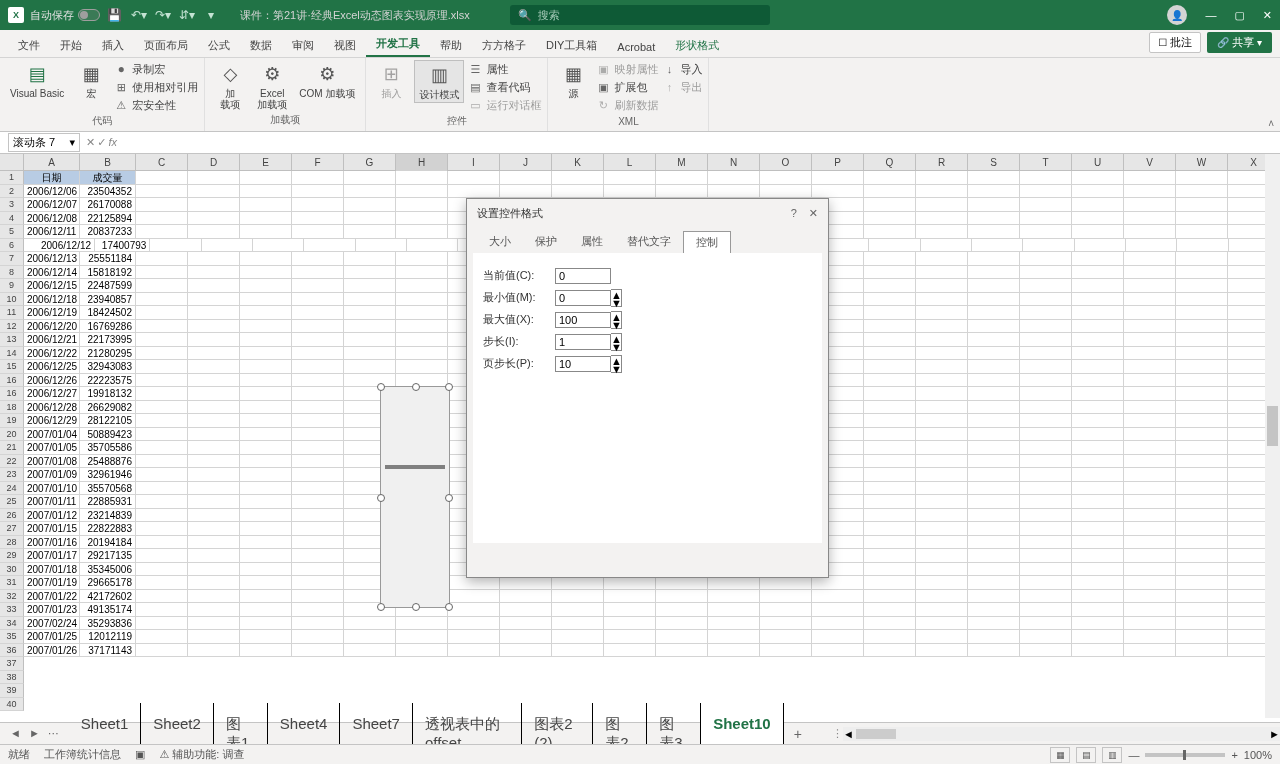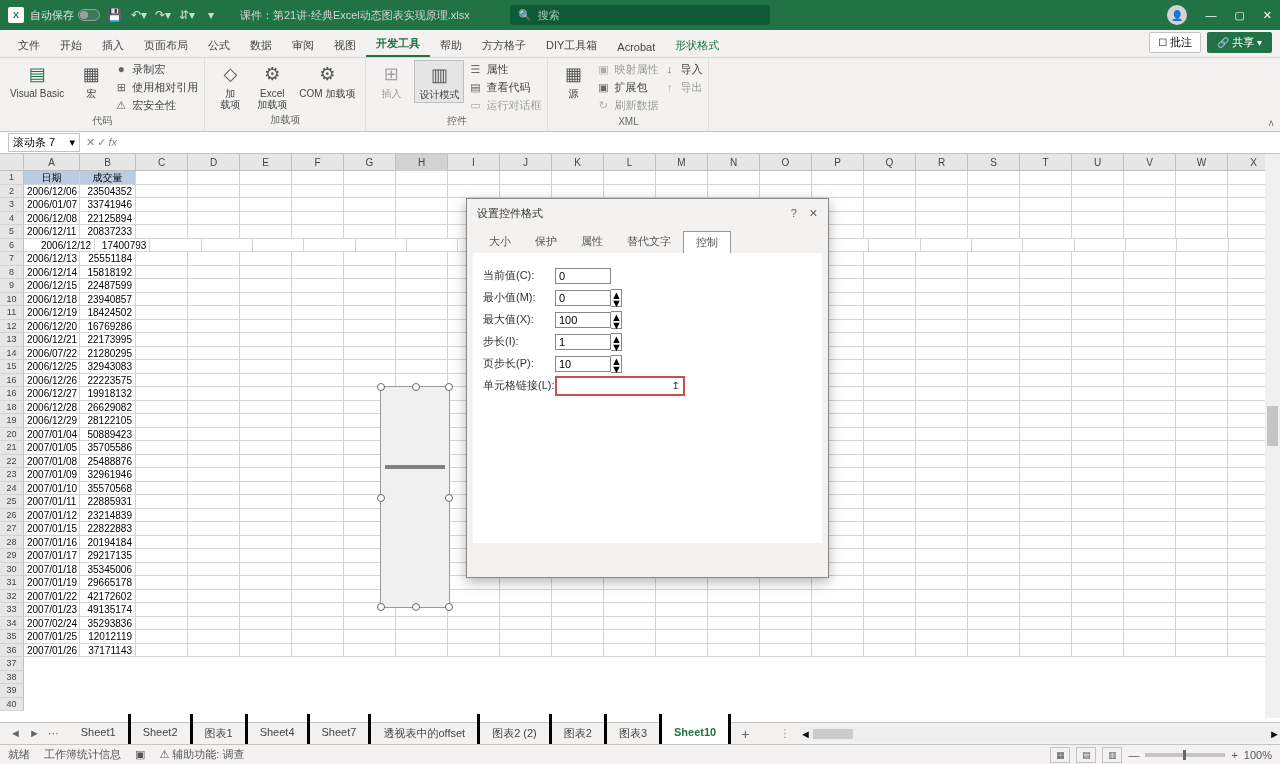--- a/index.html
+++ b/index.html
@@ -66,21 +66,21 @@
 .form-row .spinner { width:11px;display:flex;flex-direction:column;font-size:6px;line-height:1;border:1px solid #888;border-left:none; }
 .form-row .spinner span { height:8px;text-align:center;cursor:pointer; }
 .celllink-input { width:130px;border:2px solid #c85050;padding:2px 3px;display:flex;align-items:center;height:20px; }
 .celllink-input .pick { margin-left:auto;font-size:10px;color:#333; }
 .dlg-check { display:flex;align-items:center;gap:4px;font-size:11px;margin-top:12px; }
 .dlg-check input { width:12px;height:12px;accent-color:#0078d4; }
 .dlg-buttons { display:flex;justify-content:flex-end;gap:10px;padding:6px 14px; }
 .dlg-buttons button { width:60px;height:22px;border:1px solid #aaa;background:#fdfdfd;font-size:11px; }
 .sheet-tabs { position:absolute;bottom:20px;left:0;right:0;height:22px;background:#f3f2f1;display:flex;align-items:center;border-top:1px solid #c4c4c4; }
 .sheet-nav { display:flex;gap:8px;padding:0 10px;color:#666;font-size:10px; }
-.sheet-tab { padding:12px 12px;font-size:11px;color:#444;cursor:pointer;border-right:3px solid #000000; }
+.sheet-tab { padding:12px 12px;font-size:15px;color:#444;cursor:pointer;border-right:1px solid #000000; }
 .sheet-tab.active { background:#fff;border-bottom:2px solid #217346;color:#217346;font-weight:bold; }
 .sheet-add { padding:0 10px;font-size:14px;color:#666; }
 .h-scroll { margin-left:auto;width:480px;height:14px;background:#eee;display:flex;align-items:center; }
 .h-scroll .thumb { width:40px;height:10px;background:#ccc;margin-left:2px; }
 .statusbar { position:absolute;bottom:0;left:0;right:0;height:20px;background:#f3f2f1;display:flex;align-items:center;padding:0 8px;font-size:10px;color:#555;border-top:1px solid #c4c4c4; }
 .statusbar .sb-item { margin-right:14px;display:flex;align-items:center;gap:3px; }
 .statusbar .sb-right { margin-left:auto;display:flex;align-items:center;gap:6px; }
 .view-btn { width:20px;height:16px;border:1px solid #c4c4c4;display:flex;align-items:center;justify-content:center;font-size:9px; }
 .zoom-slider { width:80px;height:4px;background:#c4c4c4;position:relative; }
 .zoom-slider::after { content:'';position:absolute;left:38px;top:-3px;width:3px;height:10px;background:#666; }
@@ -377,22 +377,22 @@
         <div class="cell" style="width: 52px;"></div>
         <div class="cell" style="width: 52px;"></div>
         <div class="cell" style="width: 52px;"></div>
         <div class="cell" style="width: 52px;"></div>
         <div class="cell" style="width: 52px;"></div>
         <div class="cell" style="width: 52px;"></div>
         <div class="cell" style="width: 52px;"></div>
         <div class="cell" style="width: 52px;"></div>
       </div>
       <div class="row">
-        <div class="cell" style="width: 56px; text-align: right;">2006/01/07</div>
-        <div class="cell" style="width: 56px; text-align: right;">33741946</div>
+        <div class="cell" style="width: 56px; text-align: right;">2006/12/07</div>
+        <div class="cell" style="width: 56px; text-align: right;">26170088</div>
         <div class="cell" style="width: 52px;"></div>
         <div class="cell" style="width: 52px;"></div>
         <div class="cell" style="width: 52px;"></div>
         <div class="cell" style="width: 52px;"></div>
         <div class="cell" style="width: 52px;"></div>
         <div class="cell" style="width: 52px;"></div>
         <div class="cell" style="width: 52px;"></div>
         <div class="cell" style="width: 52px;"></div>
         <div class="cell" style="width: 52px;"></div>
         <div class="cell" style="width: 52px;"></div>
@@ -663,21 +663,21 @@
         <div class="cell" style="width: 52px;"></div>
         <div class="cell" style="width: 52px;"></div>
         <div class="cell" style="width: 52px;"></div>
         <div class="cell" style="width: 52px;"></div>
         <div class="cell" style="width: 52px;"></div>
         <div class="cell" style="width: 52px;"></div>
         <div class="cell" style="width: 52px;"></div>
         <div class="cell" style="width: 52px;"></div>
       </div>
       <div class="row">
-        <div class="cell" style="width: 56px; text-align: right;">2006/07/22</div>
+        <div class="cell" style="width: 56px; text-align: right;">2006/12/22</div>
         <div class="cell" style="width: 56px; text-align: right;">21280295</div>
         <div class="cell" style="width: 52px;"></div>
         <div class="cell" style="width: 52px;"></div>
         <div class="cell" style="width: 52px;"></div>
         <div class="cell" style="width: 52px;"></div>
         <div class="cell" style="width: 52px;"></div>
         <div class="cell" style="width: 52px;"></div>
         <div class="cell" style="width: 52px;"></div>
         <div class="cell" style="width: 52px;"></div>
         <div class="cell" style="width: 52px;"></div>
@@ -1331,27 +1331,20 @@
         </div>
       </div>
     <div class="form-row">
         <label>页步长(P):</label>
         <input value="10" style="">
         <div class="spinner">
           <span>▲</span>
           <span>▼</span>
         </div>
       </div>
-    <div class="form-row">
-        <label>单元格链接(L):</label>
-      <div class="celllink-input">
-          <span></span>
-          <span class="pick">↥</span>
-        </div>
-    </div>
   </div>
 </div>
 
 <div class="sheet-tabs">
   <div class="sheet-nav">
     <span>◄</span>
     <span>►</span>
     <span>⋯</span>
   </div>
   <div id="sheettabs" style="display:flex">

